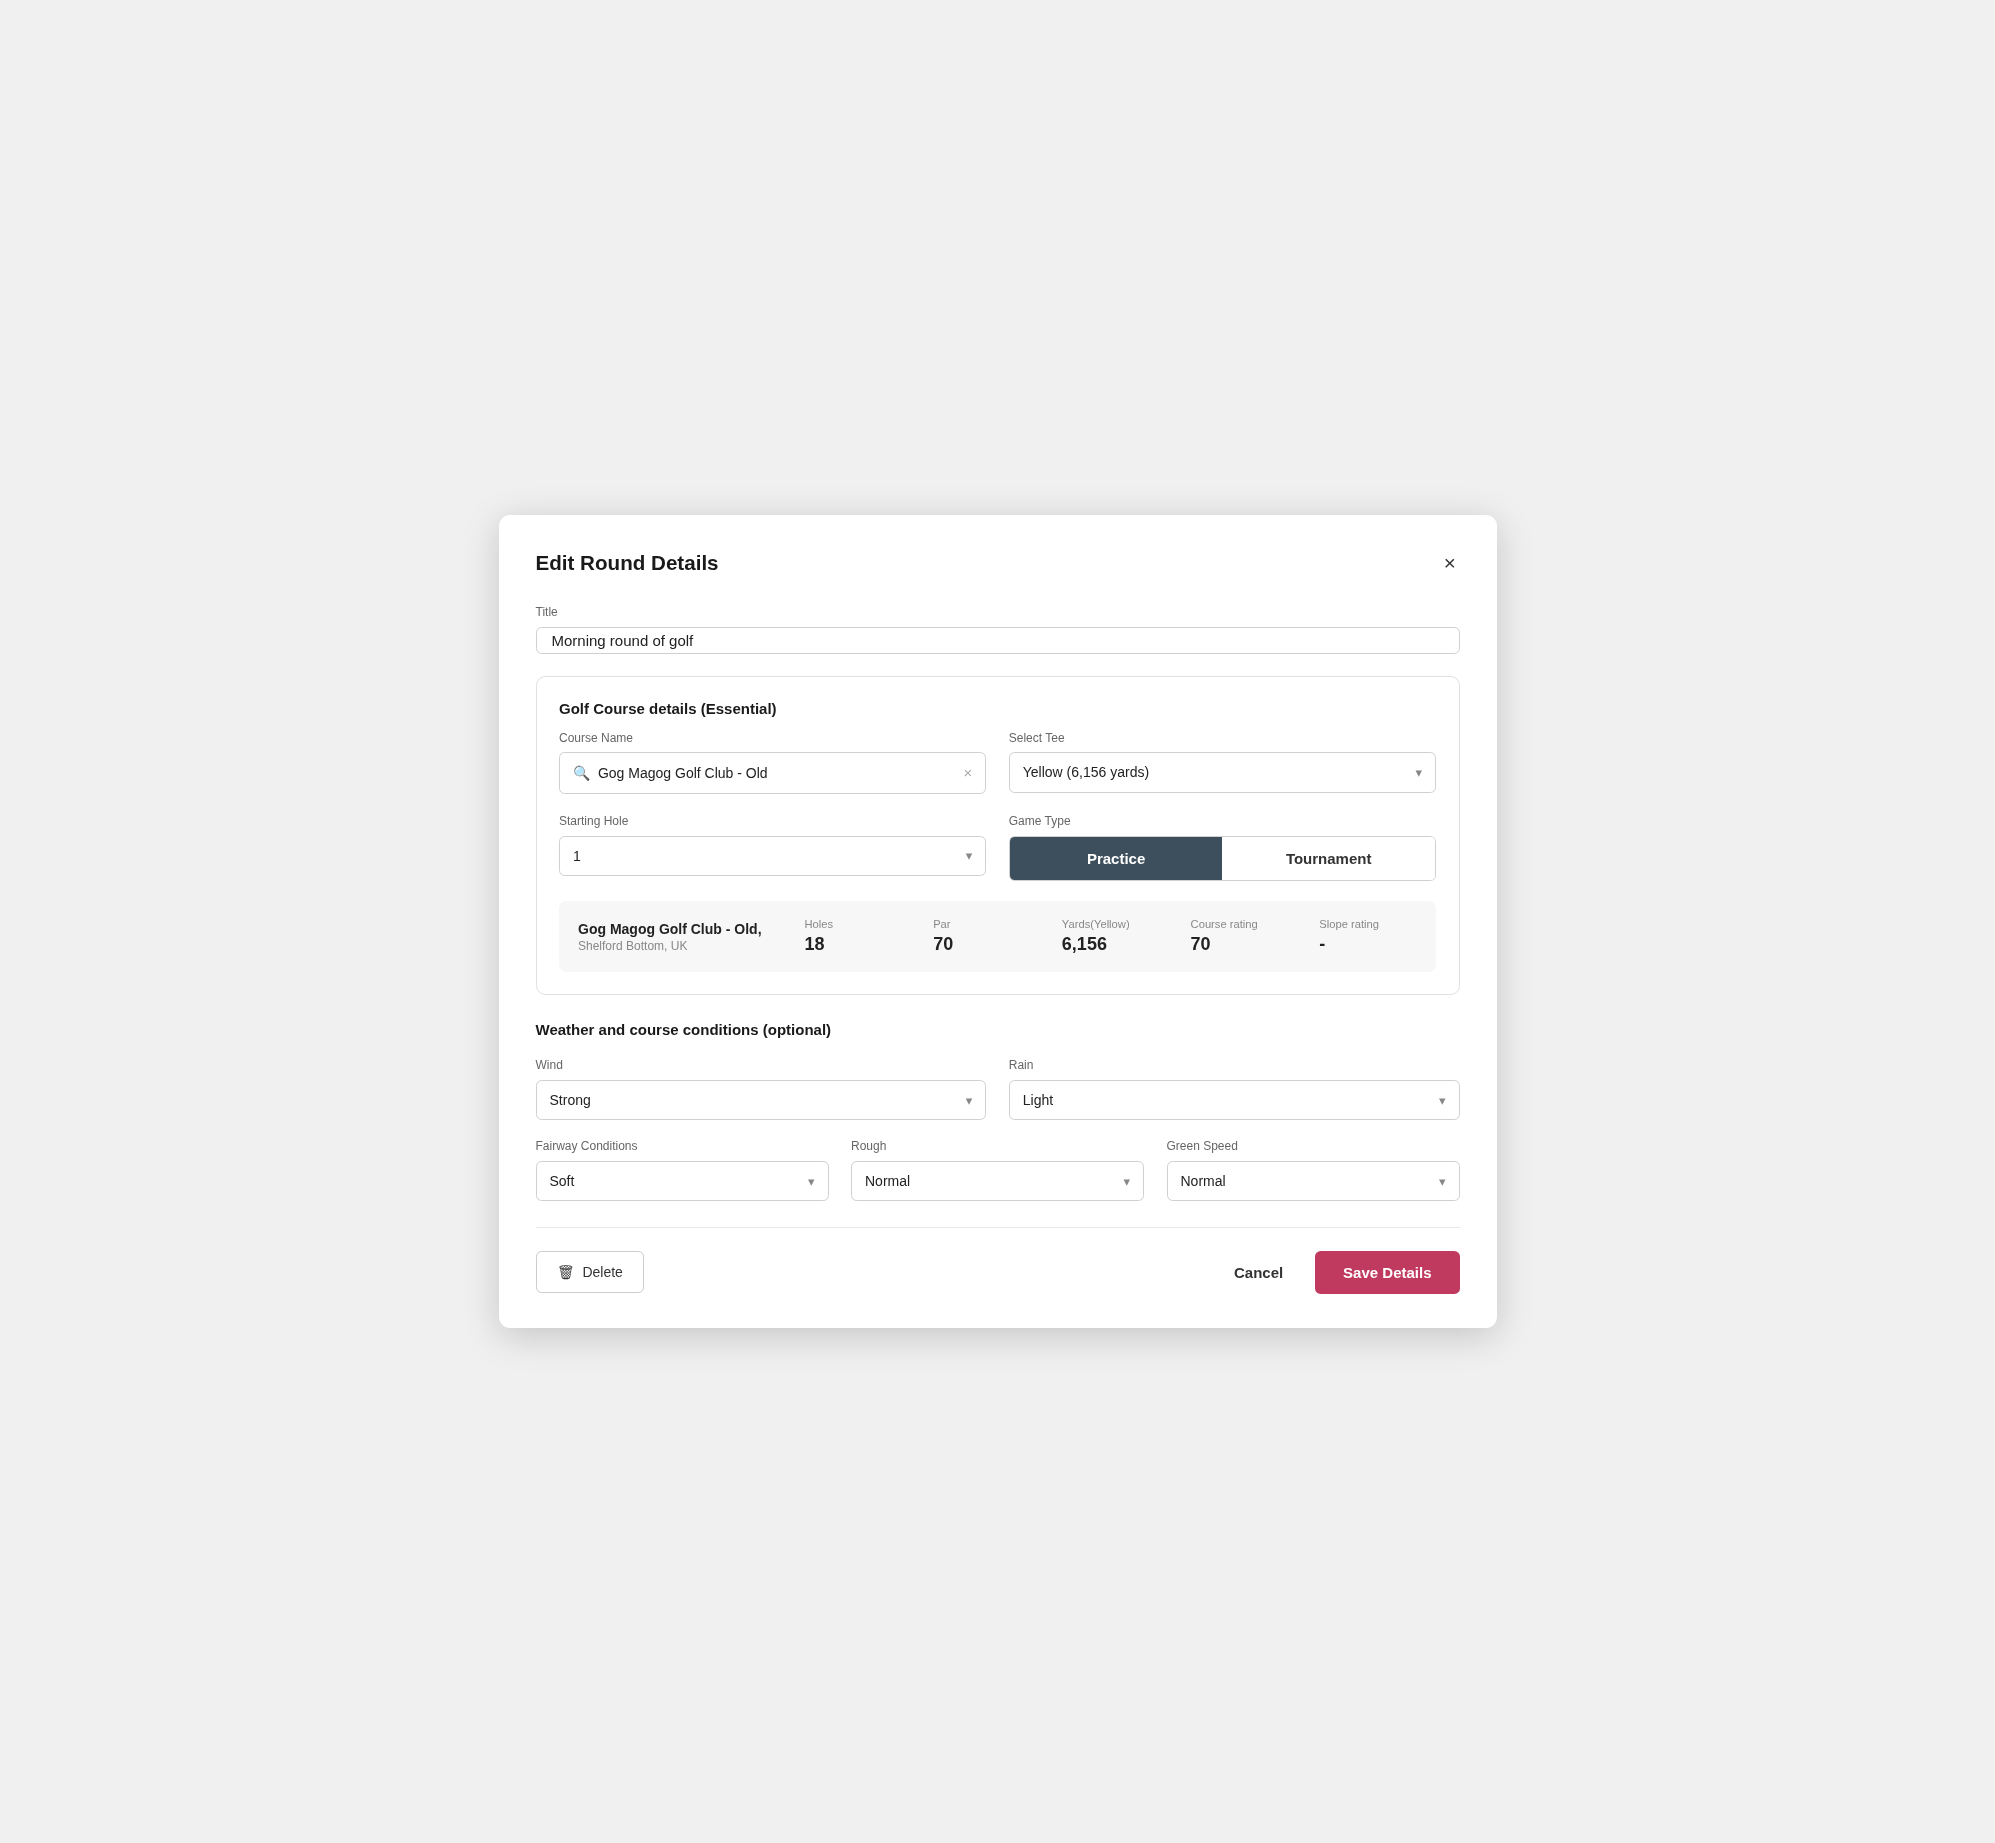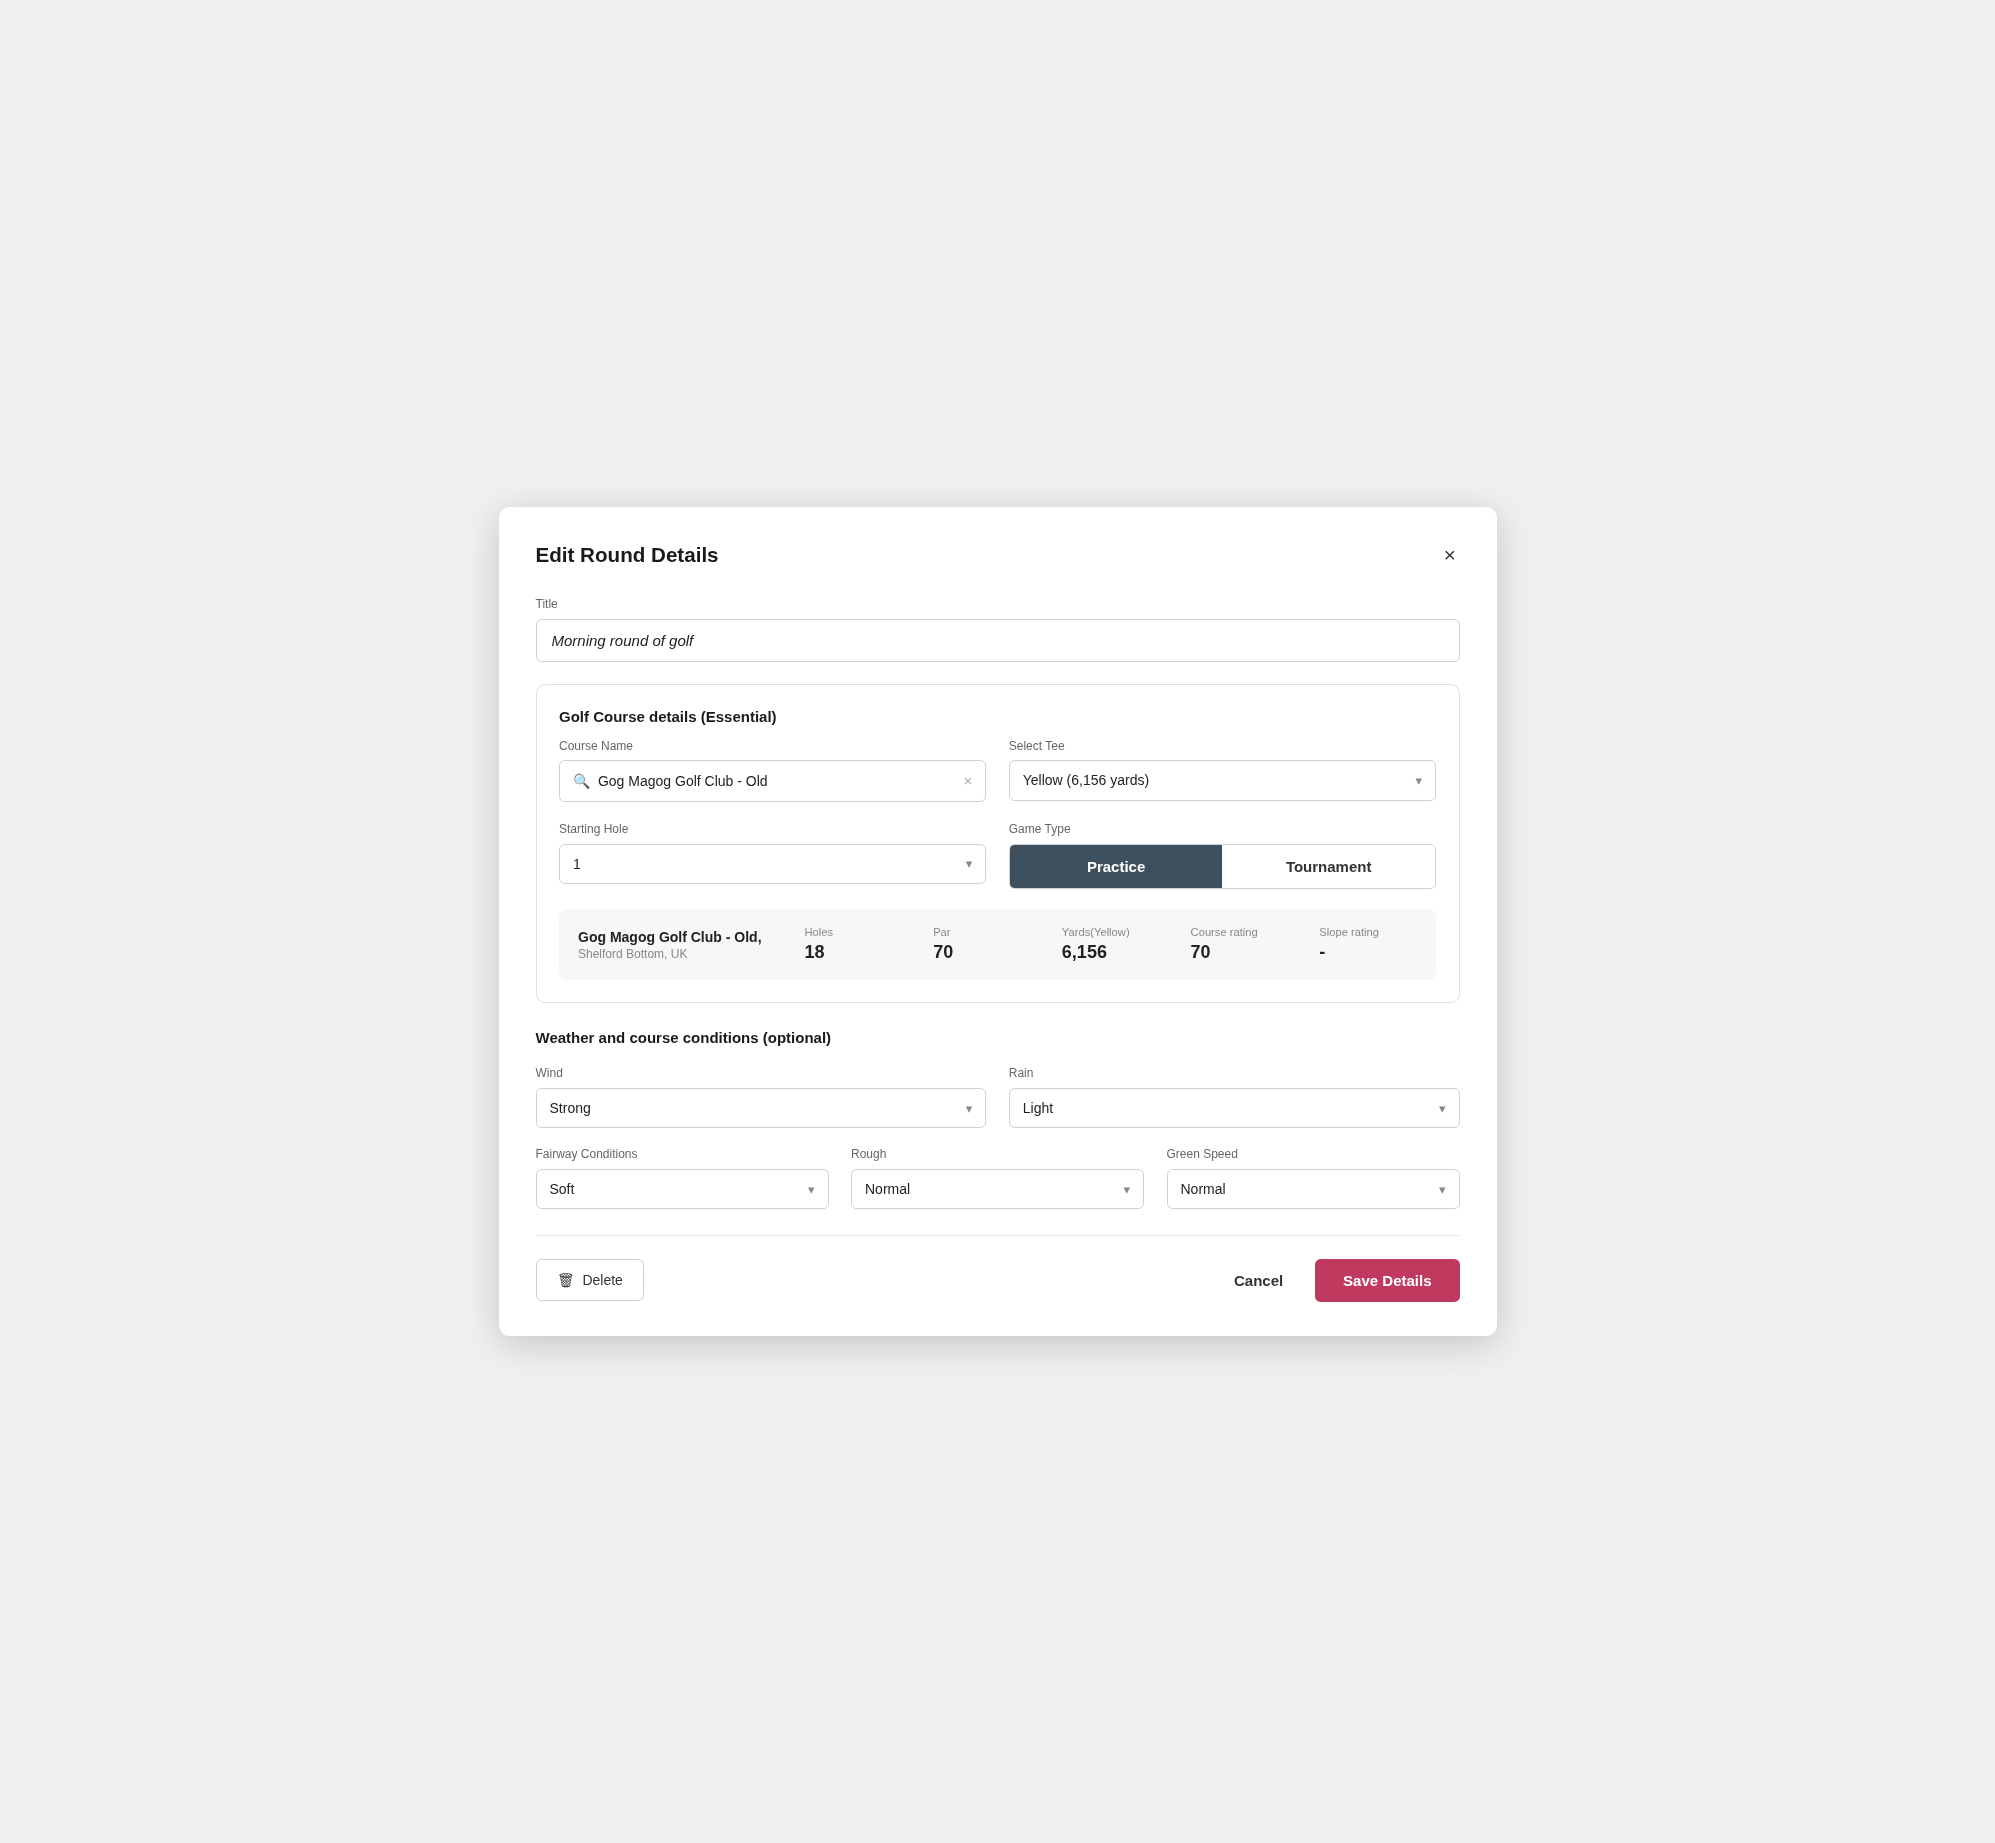--- a/index.html
+++ b/index.html
@@ -78,27 +78,26 @@
       border-radius: 0 5.6px 5.6px 0;
       padding: 11.2px 19px;
       background: #fff;
       min-width: 122px;
       justify-content: center;
     }
     .time-text { font-size: 15px; color: #222; }
     .text-input {
       border: 1.4px solid #d0d0d0;
       border-radius: 5.6px;
-      padding: 12px 15px;
+      padding: 4px 15px;
       font-size: 15px;
       color: #222;
       outline: none;
       width: 100%;
       background: #fff;
-      font-style: italic;
     }
     .section-card {
       border: 1.4px solid #e0e0e0;
       border-radius: 9.4px;
       padding: 22.5px;
       margin-bottom: 26px;
     }
     .section-title {
       font-size: 15px;
       font-weight: 700;

